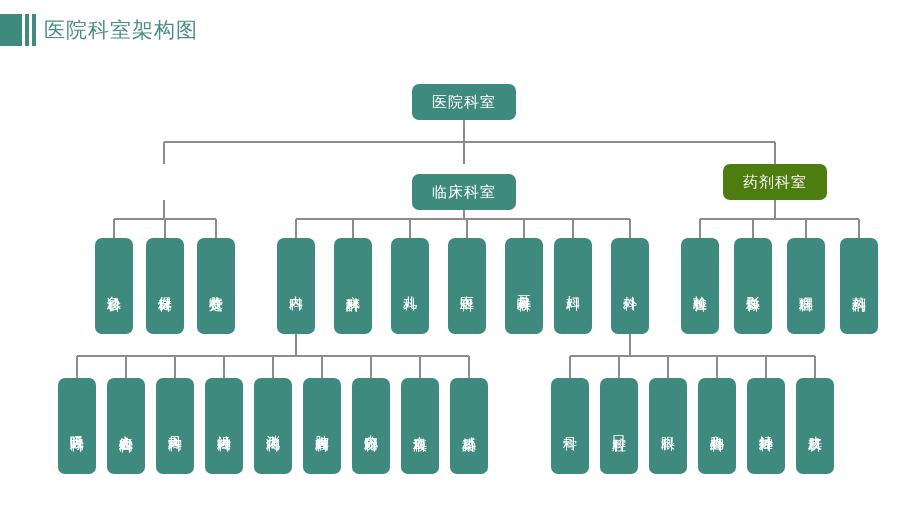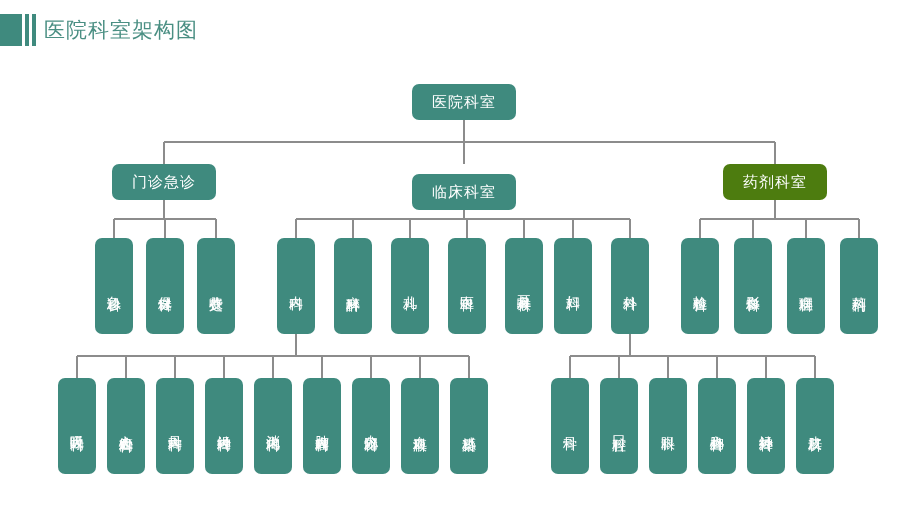--- a/index.html
+++ b/index.html
@@ -166,23 +166,20 @@
       <line x1="700" y1="159" x2="859" y2="159" stroke="#8c8c8c" stroke-width="1.2" shape-rendering="crispEdges"></line>
       <line x1="700" y1="159" x2="700" y2="178" stroke="#8c8c8c" stroke-width="1.2" shape-rendering="crispEdges"></line>
       <line x1="753" y1="159" x2="753" y2="178" stroke="#8c8c8c" stroke-width="1.2" shape-rendering="crispEdges"></line>
       <line x1="806" y1="159" x2="806" y2="178" stroke="#8c8c8c" stroke-width="1.2" shape-rendering="crispEdges"></line>
       <line x1="859" y1="159" x2="859" y2="178" stroke="#8c8c8c" stroke-width="1.2" shape-rendering="crispEdges"></line>
     </svg>
   <div id="node-layer">
       <div class="node horizontal" style="left: 412px; top: 24px; width: 104px; height: 36px; background: rgb(63, 138, 126); color: rgb(255, 255, 255);">
         <span class="node-label">医院科室</span>
       </div>
-      <div class="node horizontal" style="left: 112px; top: 104px; width: 104px; height: 36px; background: rgb(63, 138, 126); color: rgb(255, 255, 255);">
-        <span class="node-label">门诊急诊</span>
-      </div>
       <div class="node vertical" style="left: 95px; top: 178px; width: 38px; height: 96px; background: rgb(63, 138, 126); color: rgb(255, 255, 255);">
         <span class="node-label">急诊科</span>
       </div>
       <div class="node vertical" style="left: 146px; top: 178px; width: 38px; height: 96px; background: rgb(63, 138, 126); color: rgb(255, 255, 255);">
         <span class="node-label">保健科</span>
       </div>
       <div class="node vertical" style="left: 197px; top: 178px; width: 38px; height: 96px; background: rgb(63, 138, 126); color: rgb(255, 255, 255);">
         <span class="node-label">收费处</span>
       </div>
       <div class="node horizontal" style="left: 412px; top: 114px; width: 104px; height: 36px; background: rgb(63, 138, 126); color: #ffffff;">

